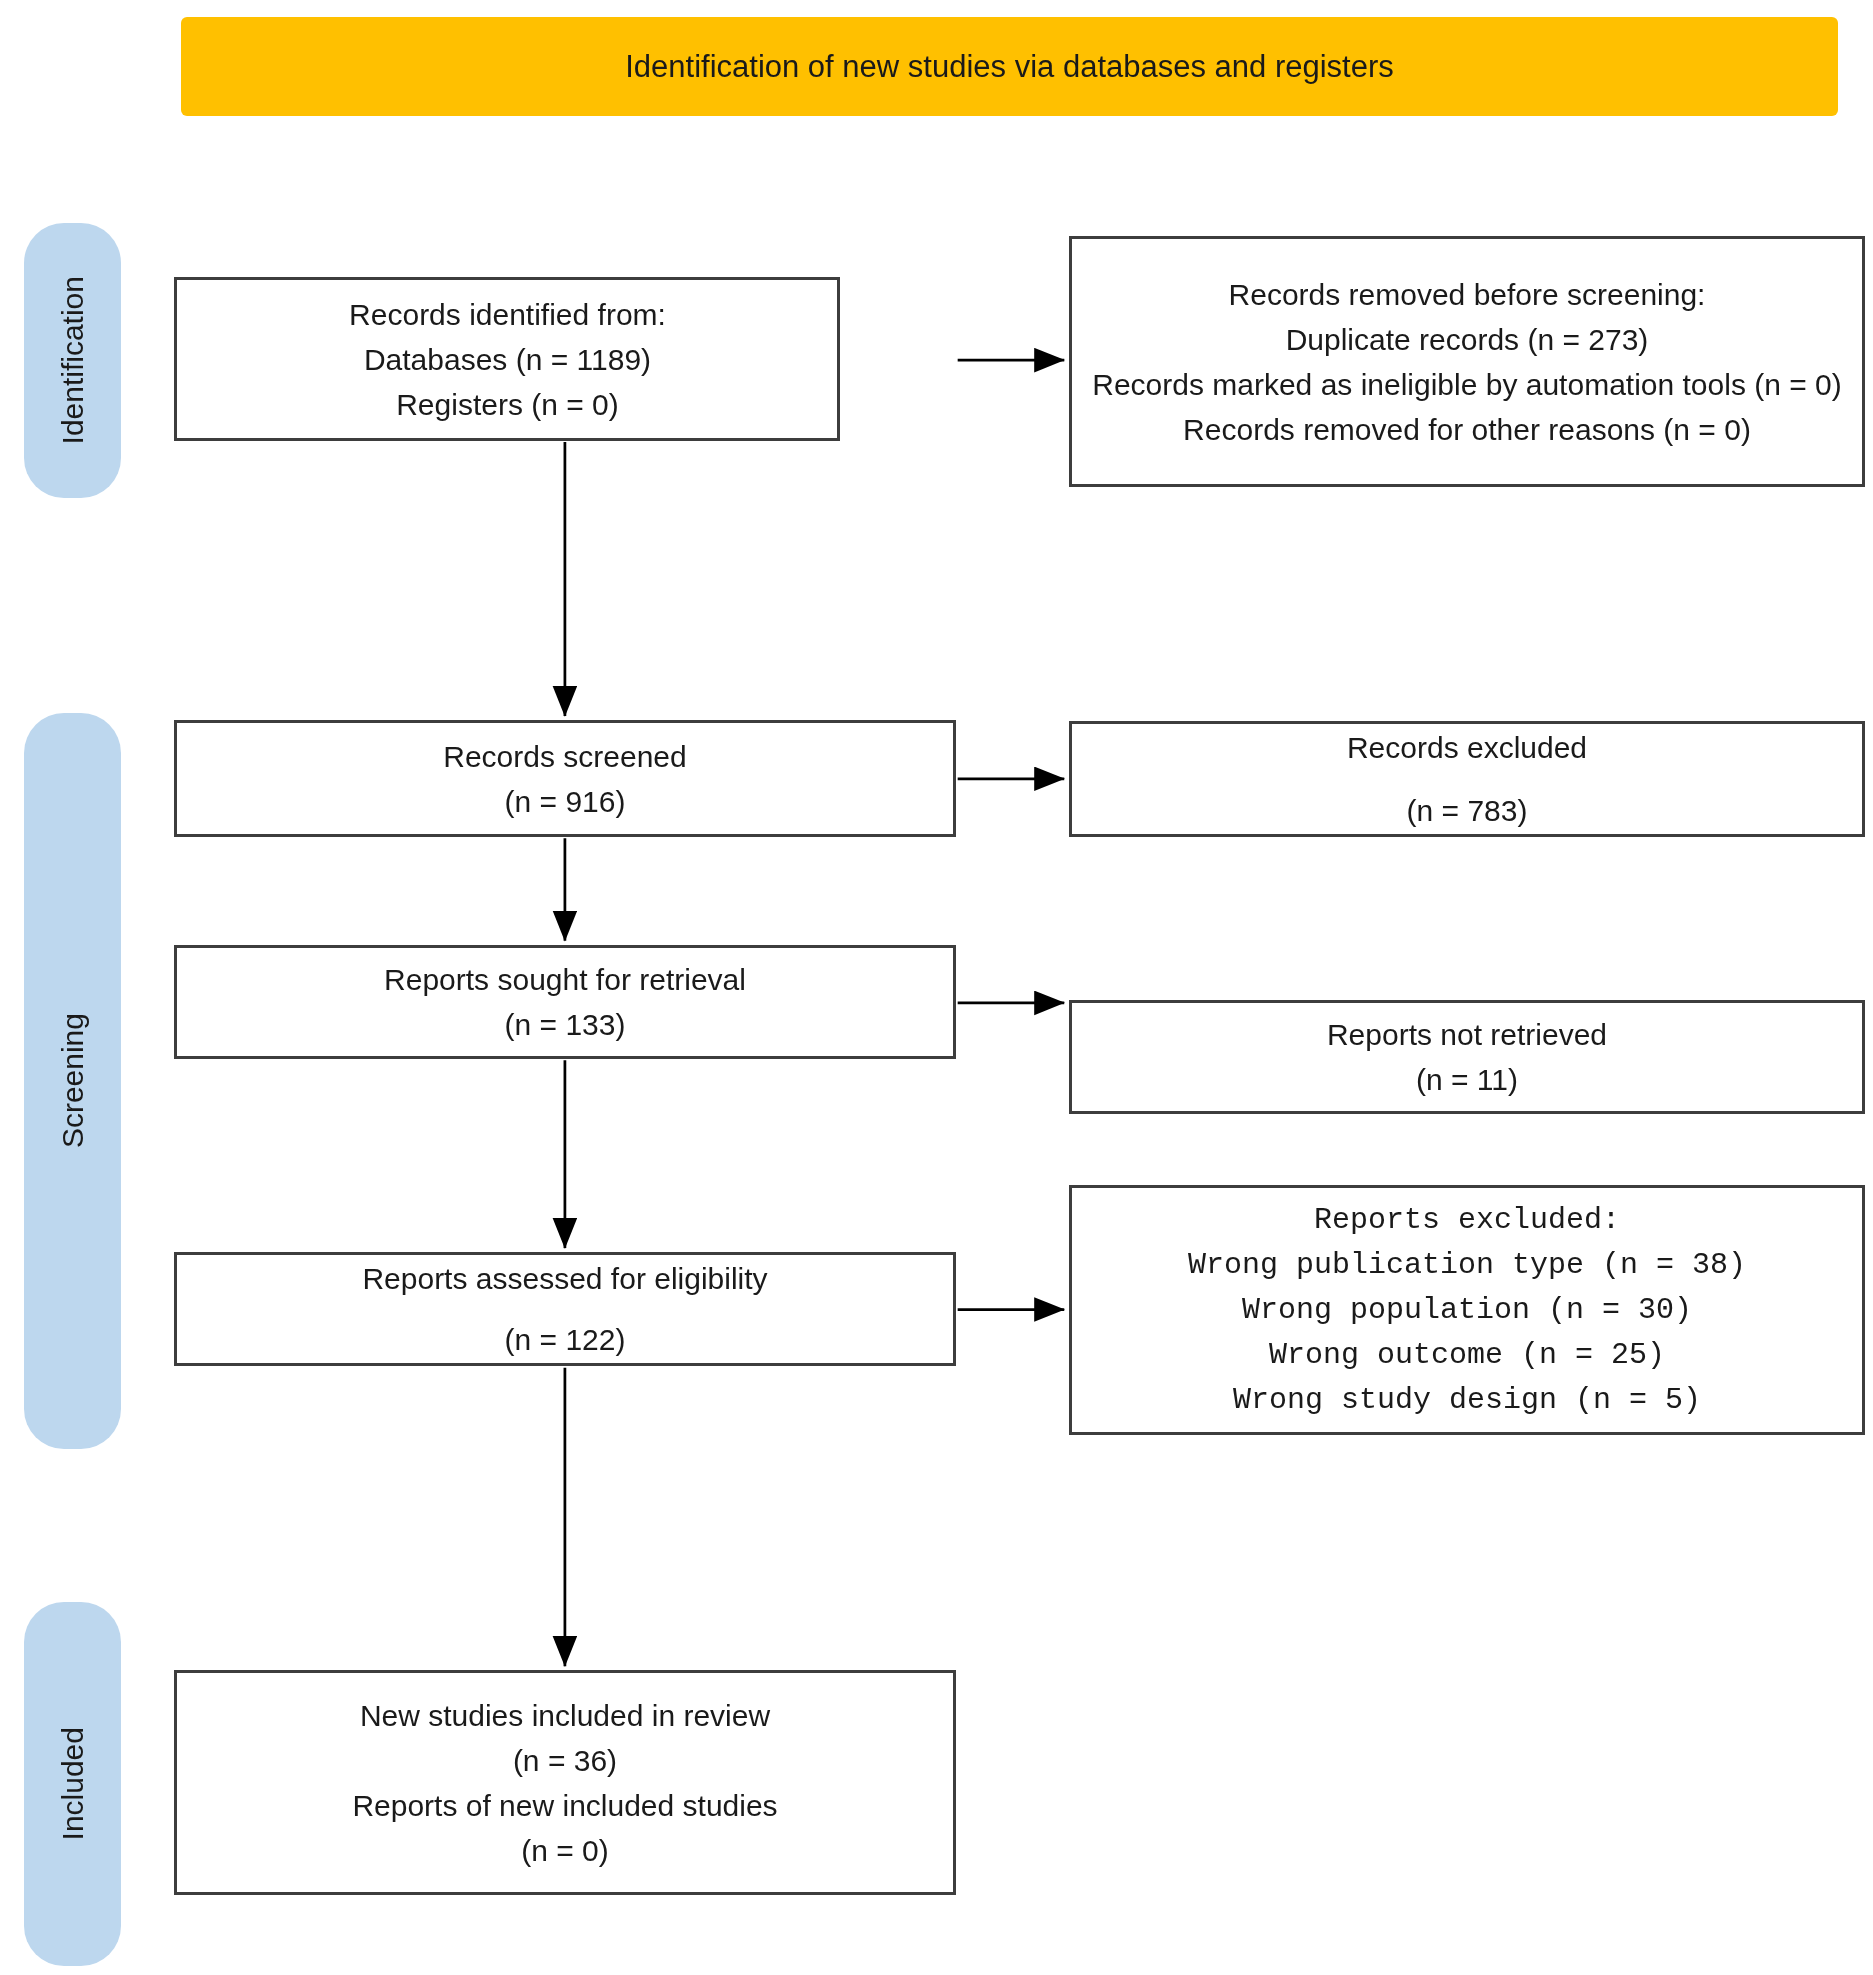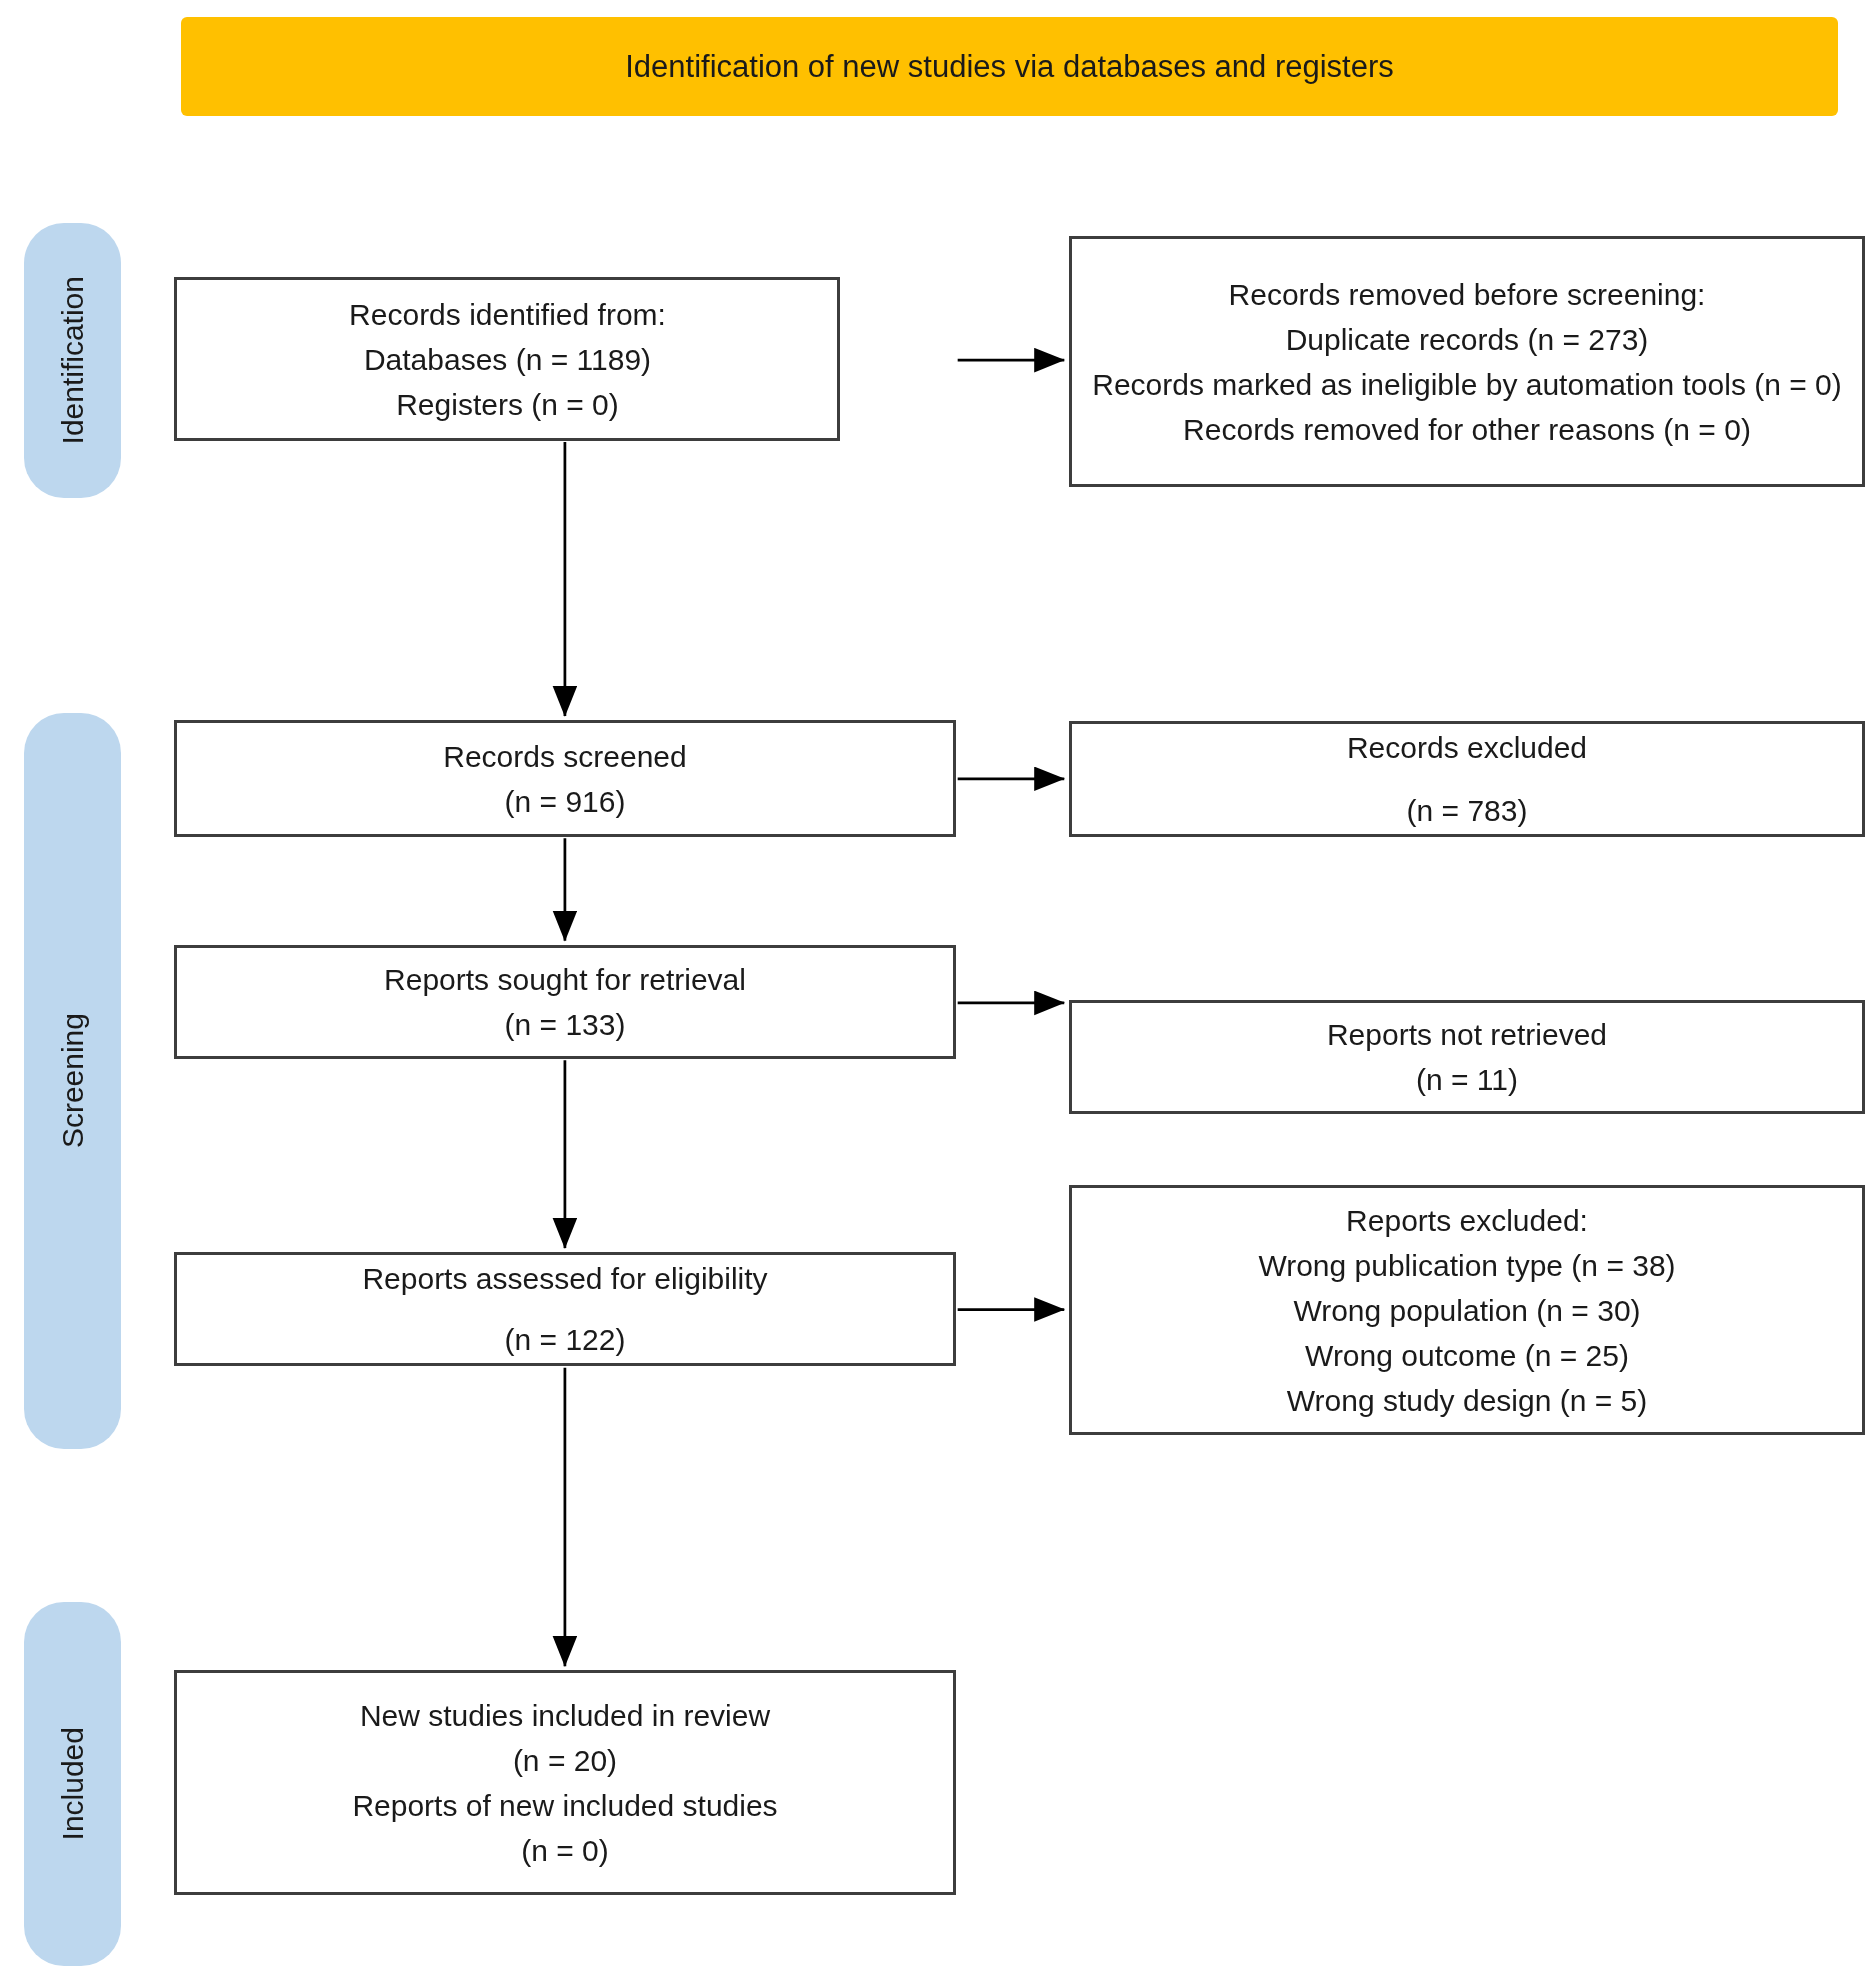--- a/index.html
+++ b/index.html
@@ -57,21 +57,21 @@
     line-height: 45px;
     padding: 2.7px 19px;
   }
   #box-records-identified   { left: 174px;  top: 277px;  width: 666px; height: 164px; padding-left: 20px; }
   #box-records-removed      { left: 1069px; top: 236px;  width: 796px; height: 251px; }
   #box-records-screened     { left: 174px;  top: 720px; width: 782px; height: 117px; }
   #box-records-excluded     { left: 1069px; top: 721px; width: 796px; height: 116px; gap: 18px; }
   #box-reports-sought       { left: 174px;  top: 945px; width: 782px; height: 114px; }
   #box-reports-not-retrieved{ left: 1069px; top: 1000px; width: 796px; height: 114px; }
   #box-reports-assessed     { left: 174px;  top: 1252px; width: 782px; height: 114px; gap: 16px; }
-  #box-reports-excluded     { left: 1069px; top: 1185px; width: 796px; height: 250px; }
+  #box-reports-excluded     { left: 1069px; top: 1185px; width: 796px; height: 250px; font-family: Liberation Mono, monospace; }
   #box-new-studies          { left: 174px;  top: 1670px; width: 782px; height: 225px; }
   
   #arrows {
     position: absolute;
     left: 0; top: 0;
     width: 1873px; height: 1975px;
     pointer-events: none;
   }
 </style>
 </head>
@@ -134,21 +134,21 @@
   <div class="fbox" id="box-reports-excluded">
     <div>Reports excluded:</div>
     <div>Wrong publication type (n = 38)</div>
     <div>Wrong population (n = 30)</div>
     <div>Wrong outcome (n = 25)</div>
     <div>Wrong study design (n = 5)</div>
   </div>
 
   <div class="fbox" id="box-new-studies">
     <div>New studies included in review</div>
-    <div>(n = 20)</div>
+    <div>(n = 36)</div>
     <div>Reports of new included studies</div>
     <div>(n = 0)</div>
   </div>
 
   <svg id="arrows" viewBox="0 0 2742 2891" xmlns="http://www.w3.org/2000/svg">
     <defs>
       <marker id="ah" markerUnits="userSpaceOnUse" markerWidth="46" markerHeight="38" refX="44" refY="18" orient="auto">
         <path d="M0,0 L45,18 L0,36 Z" fill="#000000"></path>
       </marker>
     </defs>

